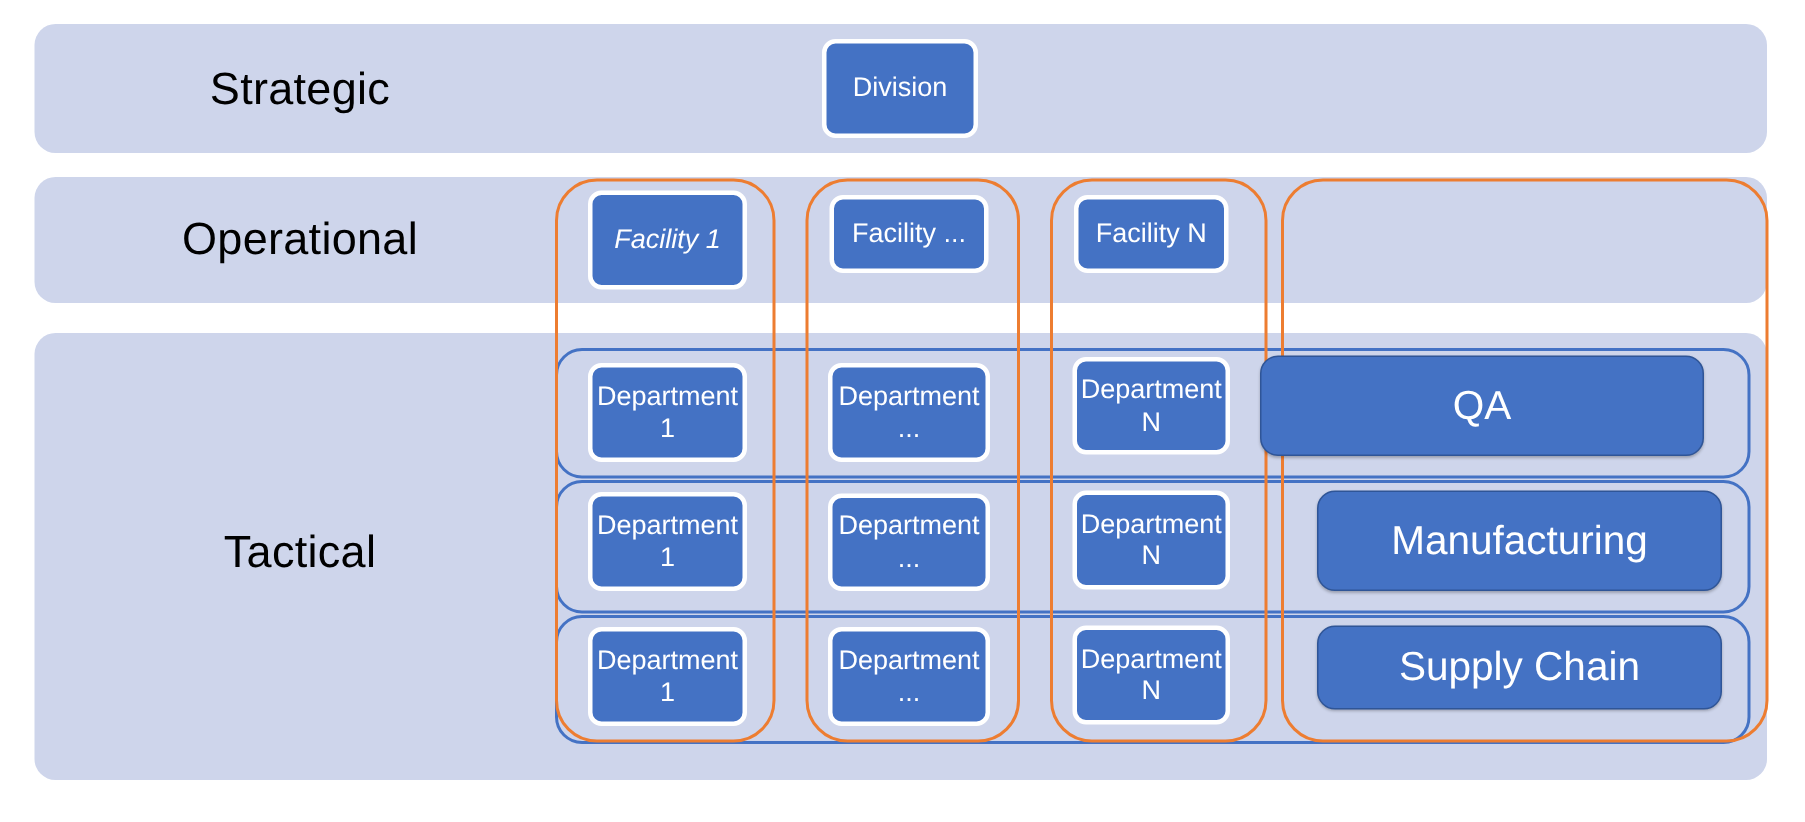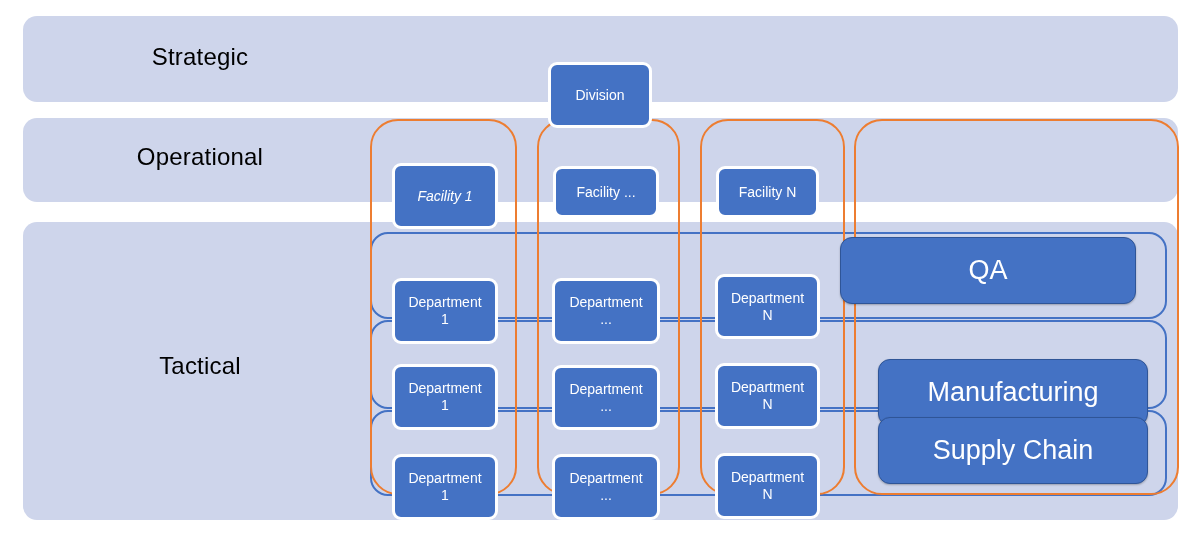--- a/index.html
+++ b/index.html
@@ -20,21 +20,21 @@
 
   
   .band {
     position: absolute;
     background: #CED5EB;
     border-radius: 14px;
   }
   .band-label {
     position: absolute;
     color: #000000;
-    font-size: 24px;
+    font-size: 30px;
     font-weight: 400;
     letter-spacing: 0.2px;
     white-space: nowrap;
     text-align: center;
     font-family: "Liberation Sans", sans-serif;
   }
 
   
   .row-group {
     position: absolute;
@@ -62,23 +62,22 @@
     align-items: center;
     justify-content: center;
     text-align: center;
     line-height: 1.18;
     box-sizing: border-box;
     font-family: "Liberation Sans", sans-serif;
   }
   .node.small {
     border: 3px solid #ffffff;
     border-radius: 9px;
-    font-size: 14px;
+    font-size: 18px;
     padding: 2px 4px;
-    margin-top: 36px;
   }
   .node.wide {
     border: 1px solid #2F5597;
     border-radius: 12px;
     font-size: 27px;
     box-shadow: 0 1px 2px rgba(0,0,0,0.25);
   }
   .node-text {
     display: block;
     white-space: pre-line;
@@ -141,33 +140,33 @@
 1</span>
   </div>
   <div class="node small" style="left:552px; top:329px; width:108px; height:65px;">
     <span class="node-text">Department
 ...</span>
   </div>
   <div class="node small" style="left:715px; top:327px; width:105px; height:66px;">
     <span class="node-text">Department
 N</span>
   </div>
-  <div class="node wide" style="left:878px; top:327px; width:270px; height:67px;margin-top:32px;">
+  <div class="node wide" style="left:878px; top:327px; width:270px; height:67px;">
     <span class="node-text">Manufacturing</span>
   </div>
 
   <div class="node small" style="left:392px; top:418px; width:106px; height:66px;">
     <span class="node-text">Department
 1</span>
   </div>
   <div class="node small" style="left:552px; top:418px; width:108px; height:66px;">
     <span class="node-text">Department
 ...</span>
   </div>
   <div class="node small" style="left:715px; top:417px; width:105px; height:66px;">
     <span class="node-text">Department
 N</span>
   </div>
-  <div class="node wide" style="left:878px; top:417px; width:270px; height:67px;">
+  <div class="node wide" style="left:878px; top:417px; width:270px; height:56px;">
     <span class="node-text">Supply Chain</span>
   </div>
 
 </div>
 
 </body></html>

